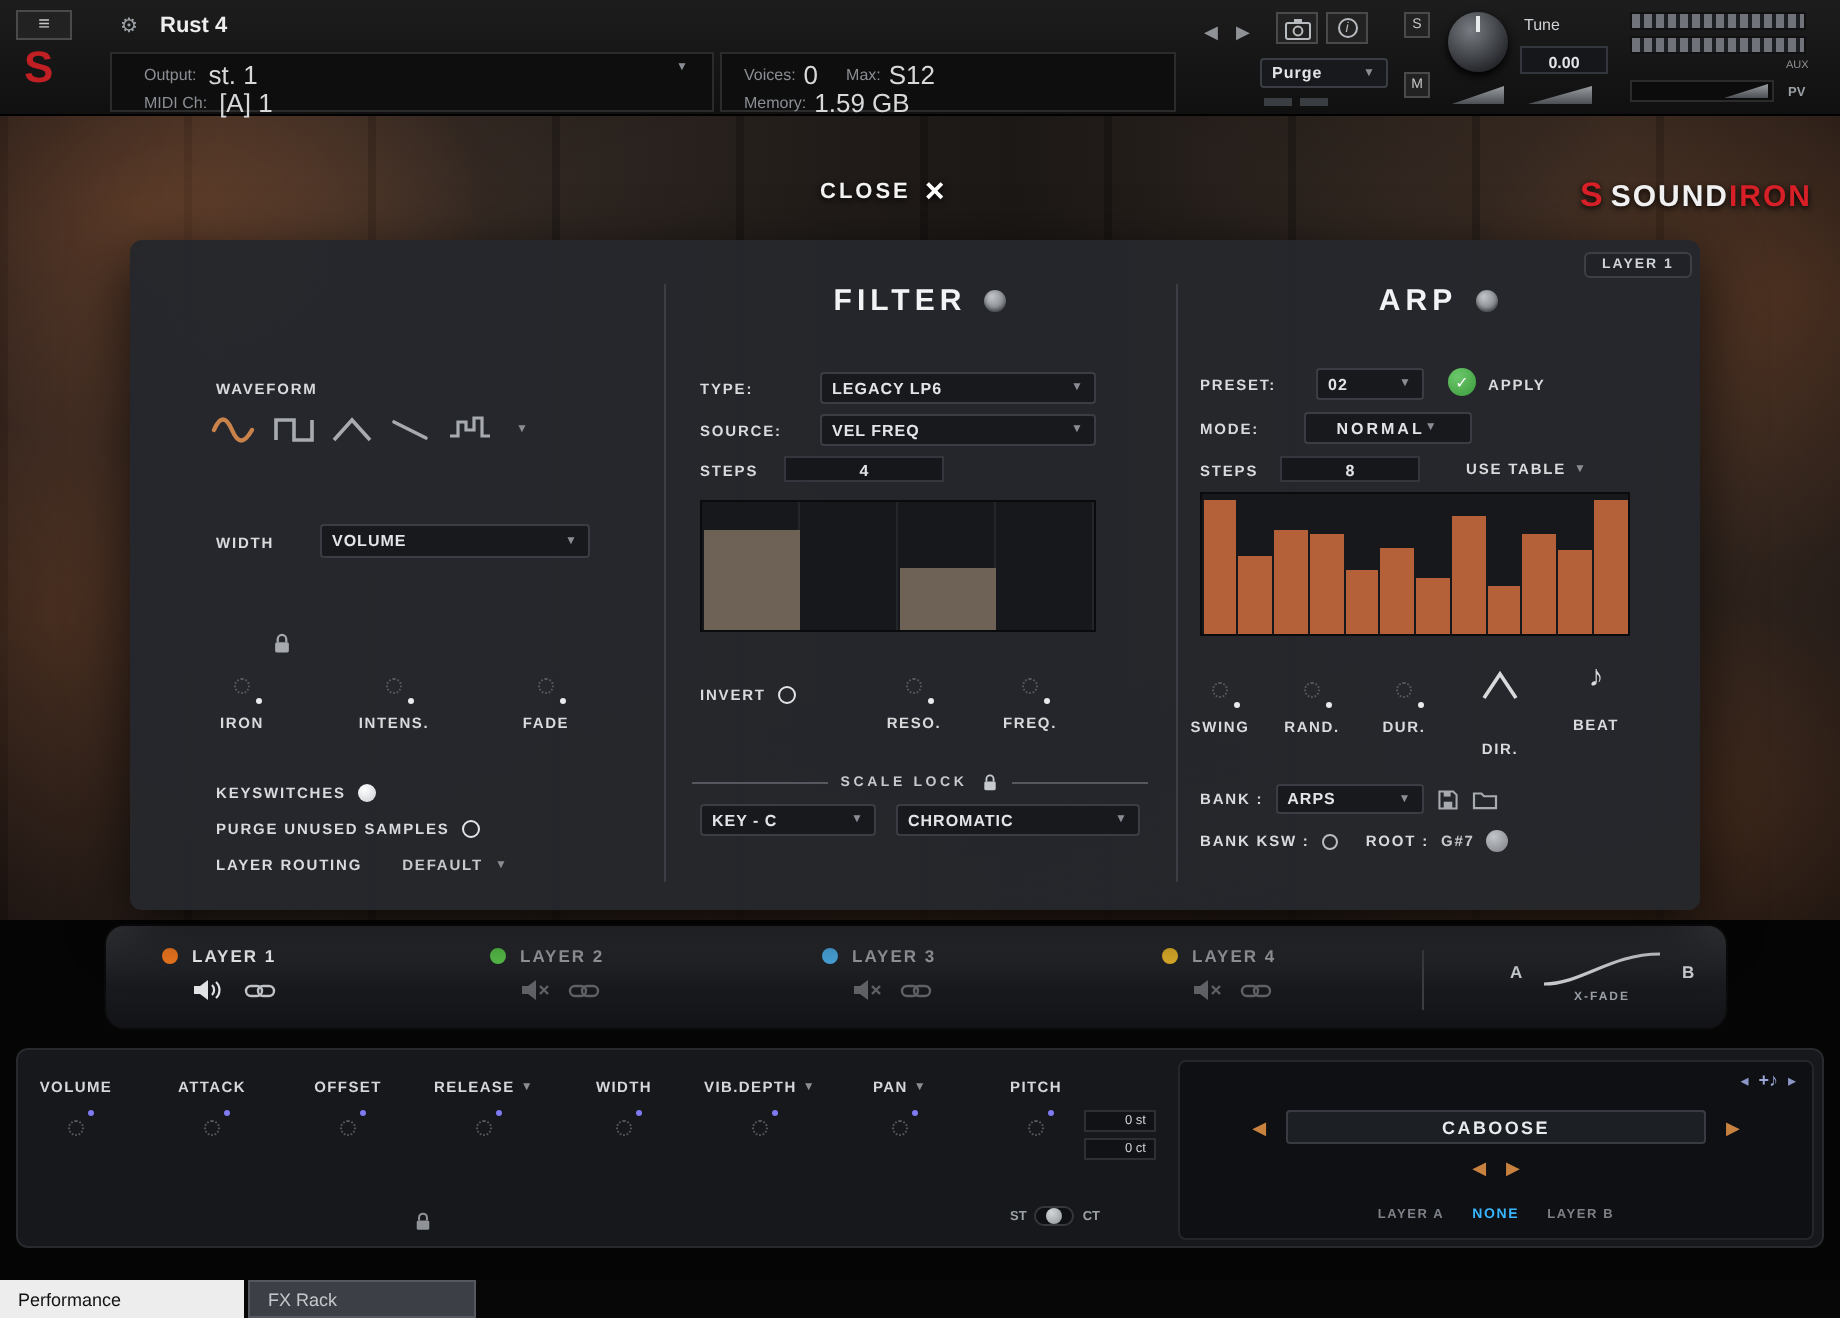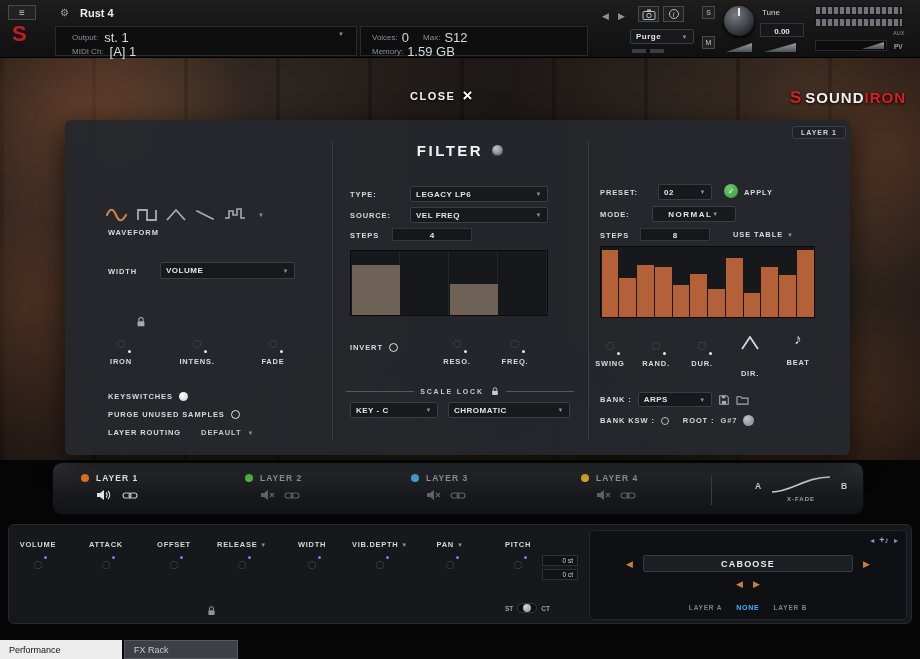--- a/index.html
+++ b/index.html
@@ -229,21 +229,21 @@
   <div id="brand">
     <span class="s">S</span><span class="p1">SOUND</span><span class="p2">IRON</span>
   </div>
   <div id="layer-tab">LAYER 1</div>
 
   <div id="panel">
     <div class="vdiv" style="left:267px;"></div>
     <div class="vdiv" style="left:523px;"></div>
 
     <div class="col" style="left:0;width:267px;">
-      <div class="slabel" style="position:absolute;left:43px;top:70px;margin-top:38px;">WAVEFORM</div>
+      <div class="slabel" style="position:absolute;left:43px;top:70px;">WAVEFORM</div>
 
       <div class="row" style="left:40px;top:86px;gap:7px;">
         <span class="wave-ic">
           <svg width="24" height="18" viewBox="0 0 24 18">
               <path d="M2,9 C5,2 8,2 11,9 C14,16 17,16 21,9" fill="none" stroke="#c8824a" stroke-width="2.2" stroke-linecap="round"></path>
             </svg>
           </span>
         <span class="wave-ic">
           <svg width="22" height="18" viewBox="0 0 22 18">
               <path d="M2,14 V4 H11 V14 H20 V4" fill="none" stroke="#a7abb0" stroke-width="1.8"></path>
@@ -364,20 +364,24 @@
         <span>KEY - C</span>
           <span class="caret">▼</span>
       </div>
       <div class="dropdown" style="position:absolute;left:116px;top:282px;width:122px;height:16px;">
         <span>CHROMATIC</span>
           <span class="caret">▼</span>
       </div>
     </div>
 
     <div class="col" style="left:523px;width:262px;">
+      <div class="sec-head">
+        <span class="sec-title">ARP</span>
+        <span class="led"></span>
+      </div>
 
       <div class="slabel" style="position:absolute;left:12px;top:68px;">PRESET:</div>
       <div class="dropdown" style="position:absolute;left:70px;top:64px;width:54px;height:16px;">
         <span>02</span>
           <span class="caret">▼</span>
       </div>
       <div style="position:absolute;left:136px;top:64px;width:14px;height:14px;border-radius:50%;
           background:radial-gradient(circle at 35% 30%, #6cc86c, #3a9a3a);display:flex;align-items:center;
           justify-content:center;color:#fff;font-size:8px;">✓</div>
       <div class="slabel" style="position:absolute;left:156px;top:68px;">APPLY</div>

